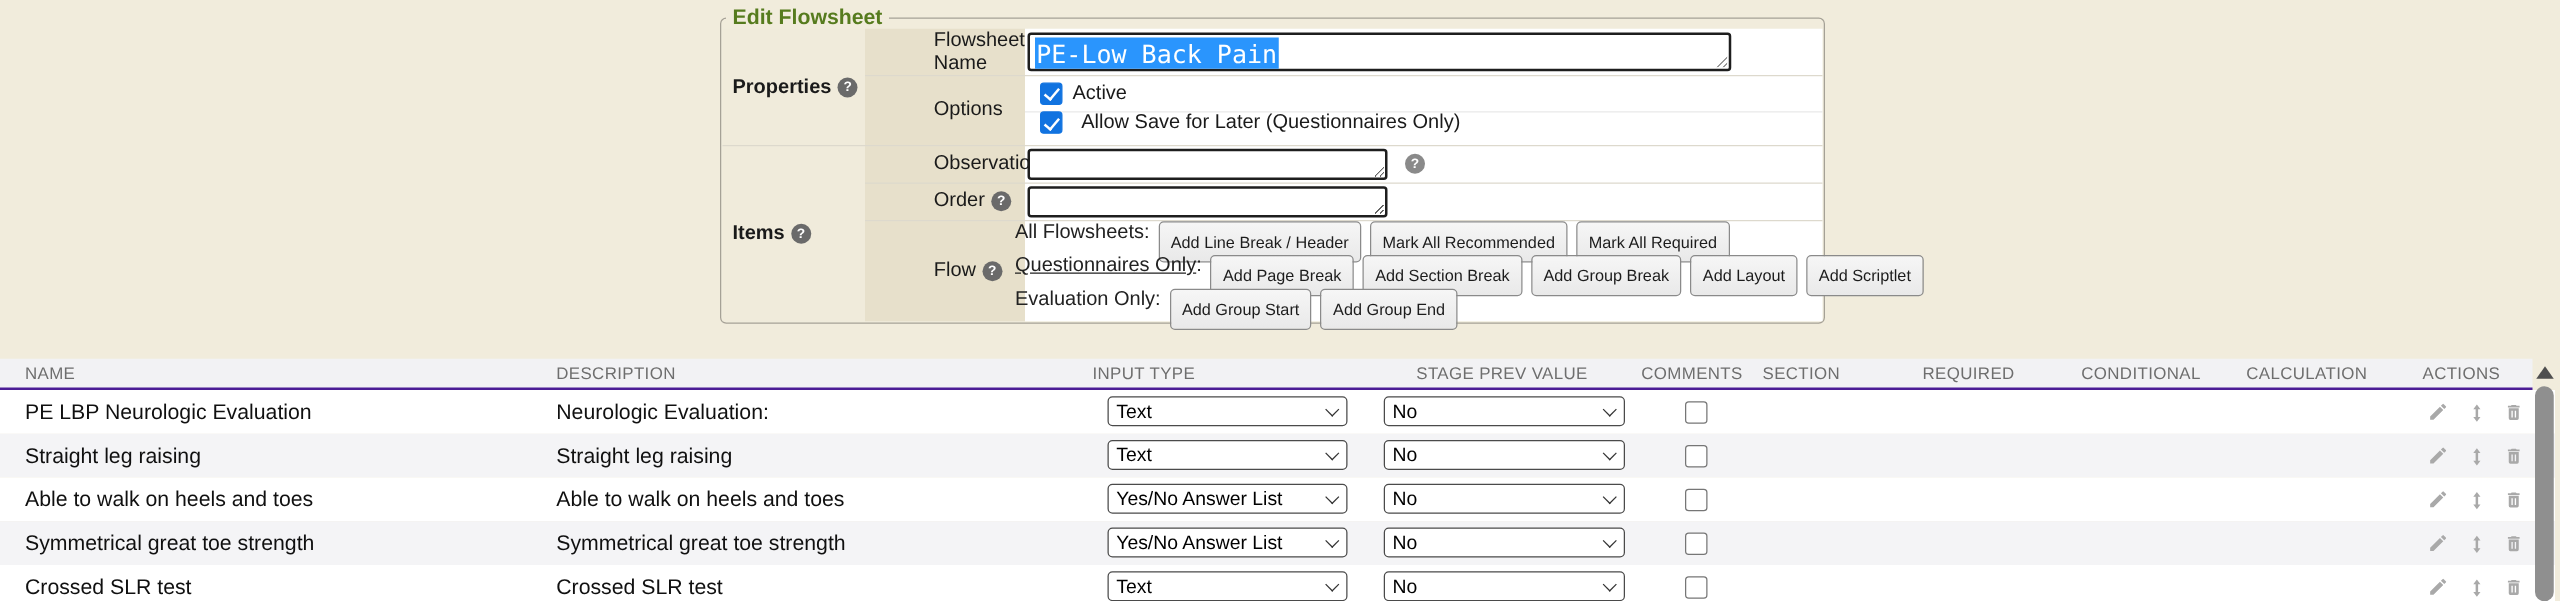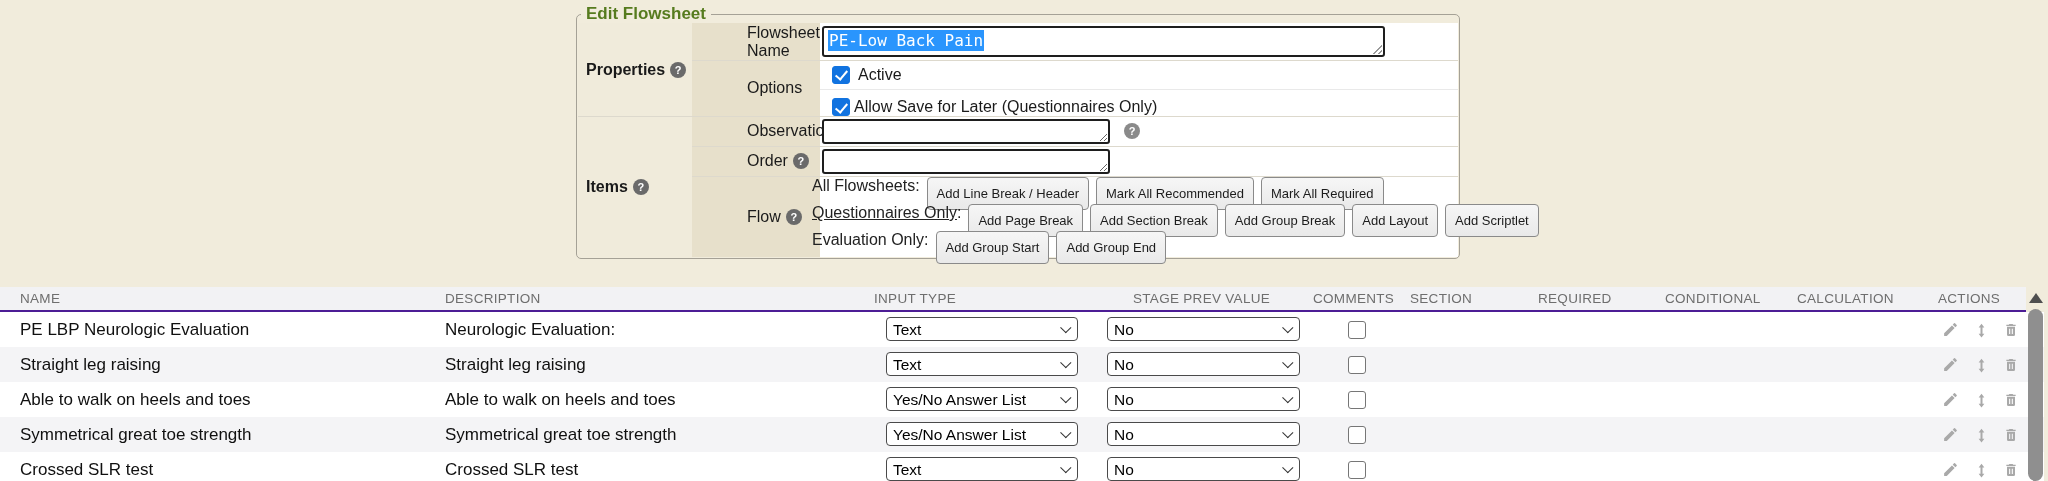--- a/index.html
+++ b/index.html
@@ -40,21 +40,21 @@
   .divline { height:1px; background:#ddd9cd; }
   .divline.white-only { background:#e9e9e9; }
 
   
   .fauxta {
     left:822px; top:26px; width:563px; height:31px; background:#fff;
     border:2px solid #1e1e1e; border-radius:3px; padding:3px 4px; overflow:hidden;
   }
   .fauxta .sel {
     font-family:"DejaVu Sans Mono","Liberation Mono",monospace;
-    font-size:16px; background:#2a95fd; color:#fff; padding:1px 1px; white-space:pre;
+    font-size:20px; background:#2a95fd; color:#fff; padding:1px 1px; white-space:pre;
   }
   .grip {
     position:absolute; right:1px; bottom:1px; width:11px; height:11px;
     background:repeating-linear-gradient(135deg, transparent, transparent 2px, #9a9a9a 2px, #9a9a9a 3.4px);
     clip-path:polygon(100% 0, 100% 100%, 0 100%);
   }
   textarea.small {
     left:822px; width:288px; height:25px; position:absolute;
     border:2px solid #1e1e1e; border-radius:3px; background:#fff; resize:both;
     font-family:"DejaVu Sans Mono",monospace; font-size:14px; padding:2px 4px;
@@ -168,21 +168,21 @@
 
   <div class="abs fauxta">
     <span class="sel">PE-Low Back Pain</span>
     <i class="grip"></i>
   </div>
 
   <div class="abs" style="left:832px; top:60px; height:29px; display:flex; align-items:center; gap:8px;">
     <span class="cbx checked"></span>
     <span class="cb-label">Active</span>
   </div>
-  <div class="abs" style="left:832px; top:89px; height:27px; display:flex; align-items:flex-end; gap:4px;">
+  <div class="abs" style="left:832px; top:89px; height:27px; display:flex; align-items:flex-start; gap:15px;">
     <span class="cbx checked"></span>
     <span class="cb-label">Allow Save for Later (Questionnaires Only)</span>
   </div>
 
   <textarea class="small" style="top: 119px;"></textarea>
   <span class="help light abs" style="left:1124px; top:123px;">?</span>
   <textarea class="small" style="top: 149px;"></textarea>
 
   <div class="abs flow-line" style="top:177px;">
     <span class="flow-label">All Flowsheets:</span>

